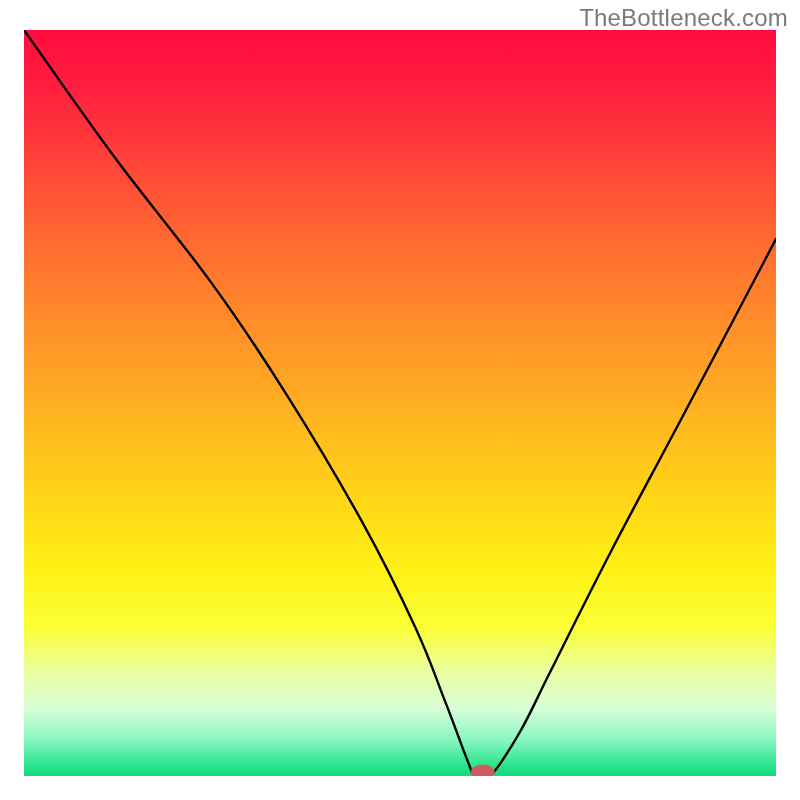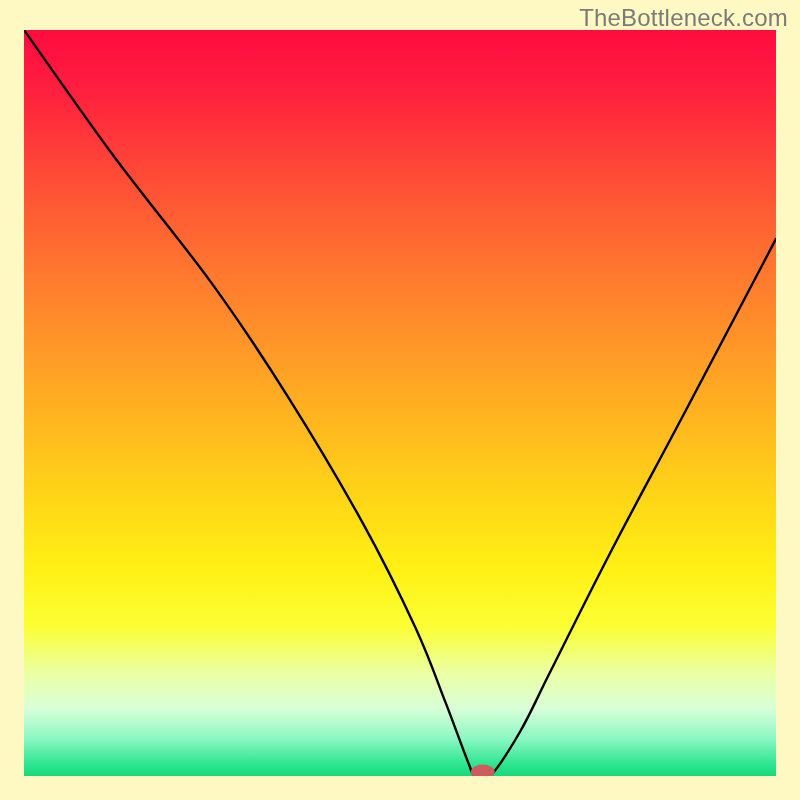--- a/index.html
+++ b/index.html
@@ -9,21 +9,21 @@
     height: 800px;
     background: #000;
     overflow: hidden;
   }
   .frame {
     position: absolute;
     left: 0;
     top: 0;
     width: 800px;
     height: 800px;
-    background: #fef9c3;
+    background: #ffffff;
   }
   .watermark {
     position: absolute;
     top: 4px;
     right: 12px;
     color: #7a7a7a;
     font-family: Arial, Helvetica, sans-serif;
     font-size: 24px;
     font-weight: 500;
     letter-spacing: 0.2px;

